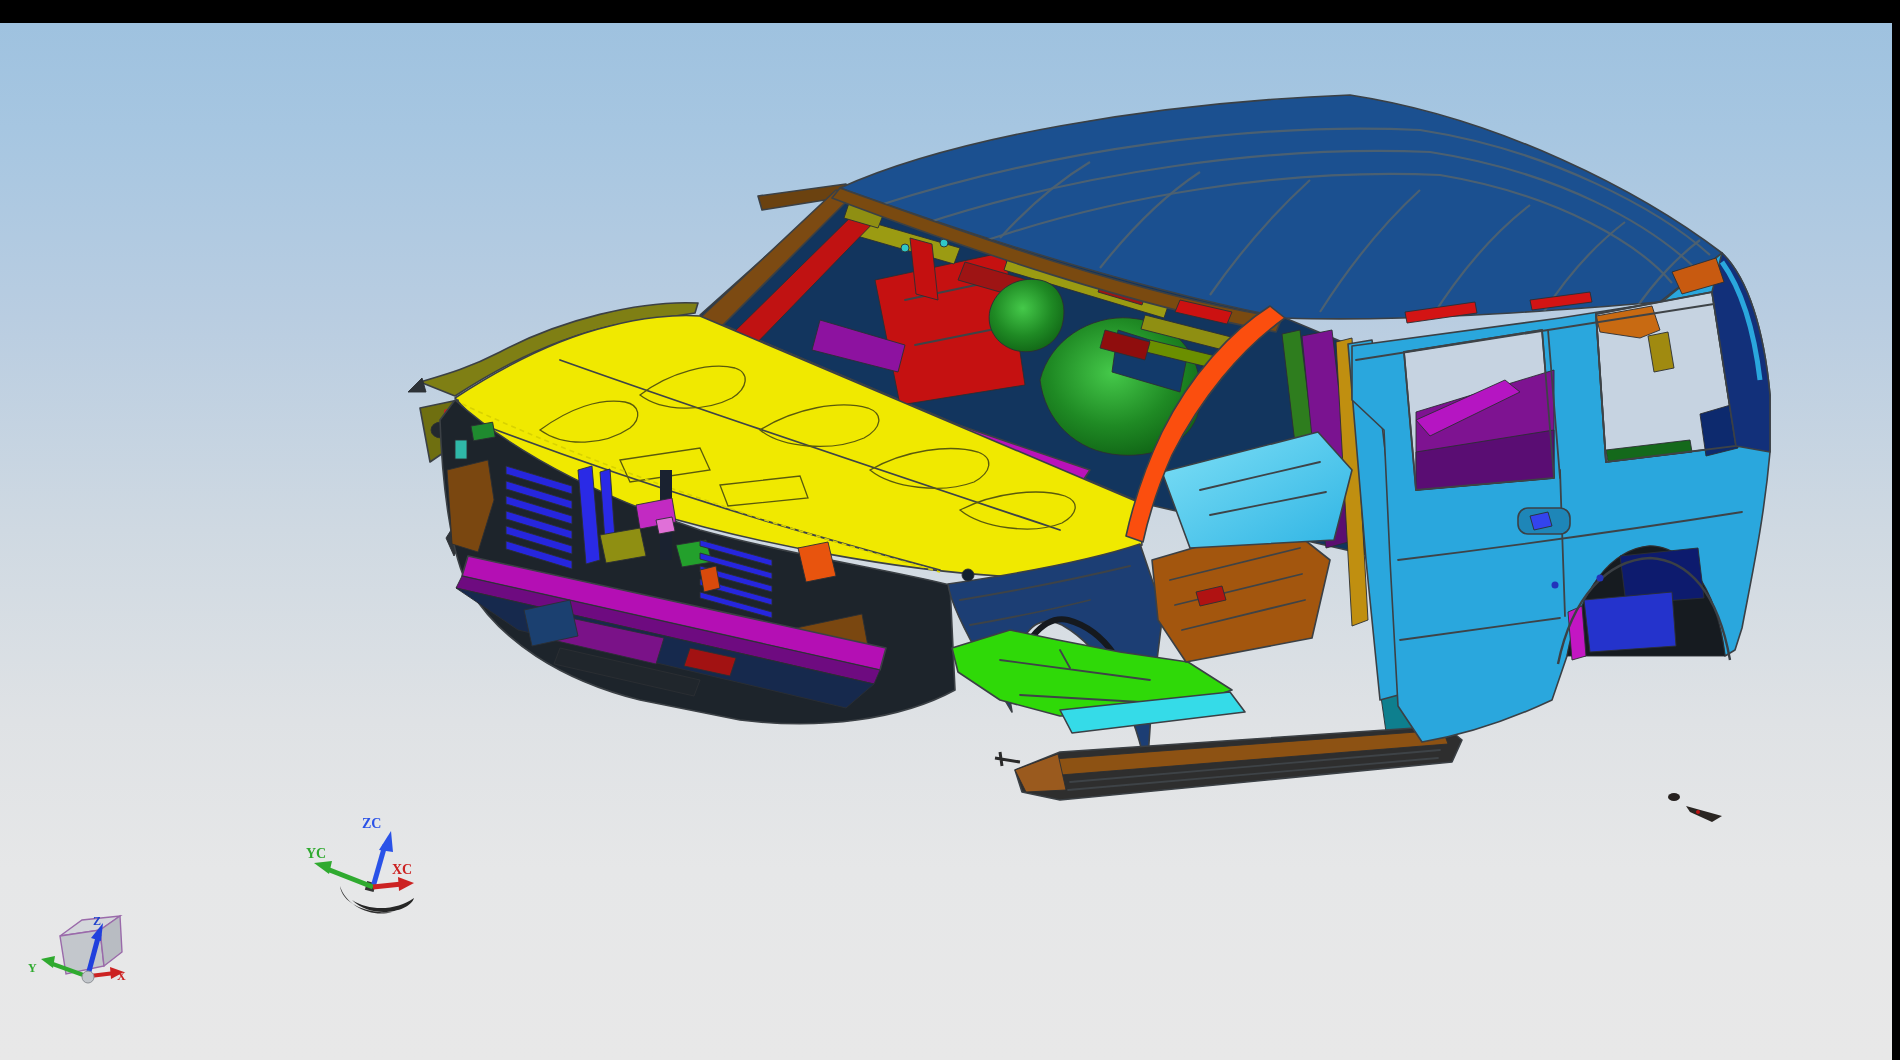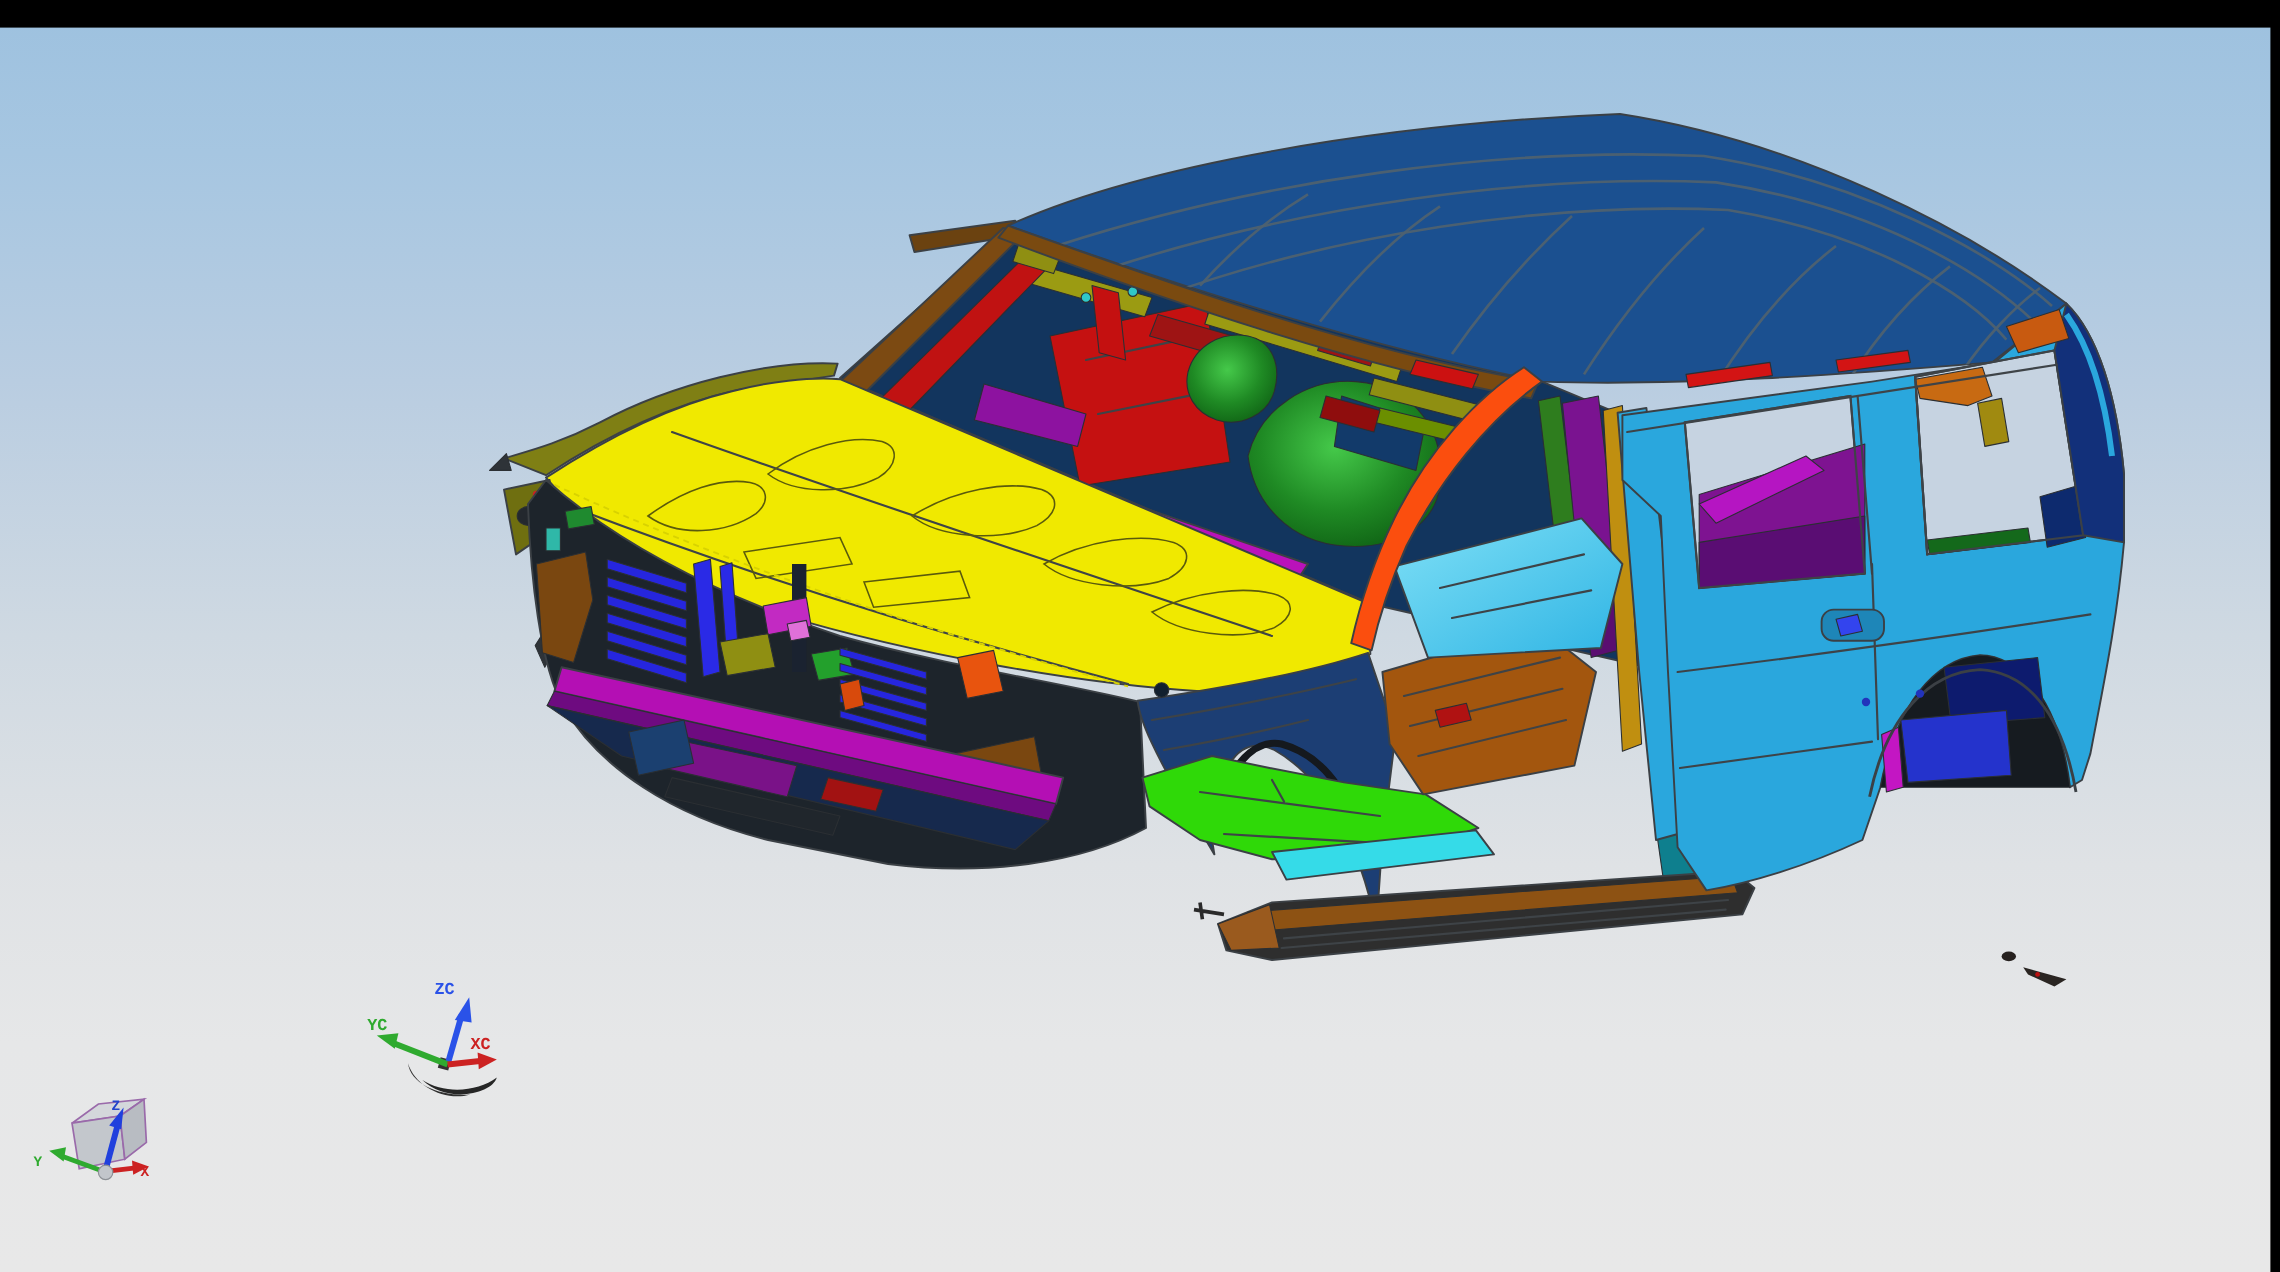--- a/index.html
+++ b/index.html
@@ -1,19 +1,19 @@
 <!DOCTYPE html>
 <html><head>
 <meta charset="utf-8">
 <style>
   html,body{margin:0;padding:0;background:#000;}
   .viewport{
     position:relative;width:1900px;height:1060px;overflow:hidden;
     background:linear-gradient(180deg,#9dc1df 0%,#a6c6e1 12%,#b9cde1 30%,#cfd9e2 50%,#dfe2e5 68%,#e6e7e8 82%,#e8e8e8 100%);
-    font-family:Liberation Mono, monospace;
+    font-family:Liberation Serif, serif;
   }
   .topbar{position:absolute;left:0;top:0;width:1900px;height:23px;background:#000;}
   .rightbar{position:absolute;right:0;top:0;width:8px;height:1060px;background:#000;}
   svg{position:absolute;left:0;top:0;}
   .p{stroke:#3b4045;stroke-width:1.6;stroke-linejoin:round;stroke-linecap:round;}
   .t{stroke:#2b2f33;stroke-width:.9;stroke-linejoin:round;}
   .fl{fill:none;stroke:#3e4347;stroke-width:1.8;stroke-linecap:round;}
   .hl{fill:none;stroke:#5a5a0c;stroke-width:1.3;stroke-linecap:round;}
   .grid{fill:none;stroke:#4e6170;stroke-width:2.2;opacity:.95;}
   .axis-label{font-weight:bold;font-size:14px;}

